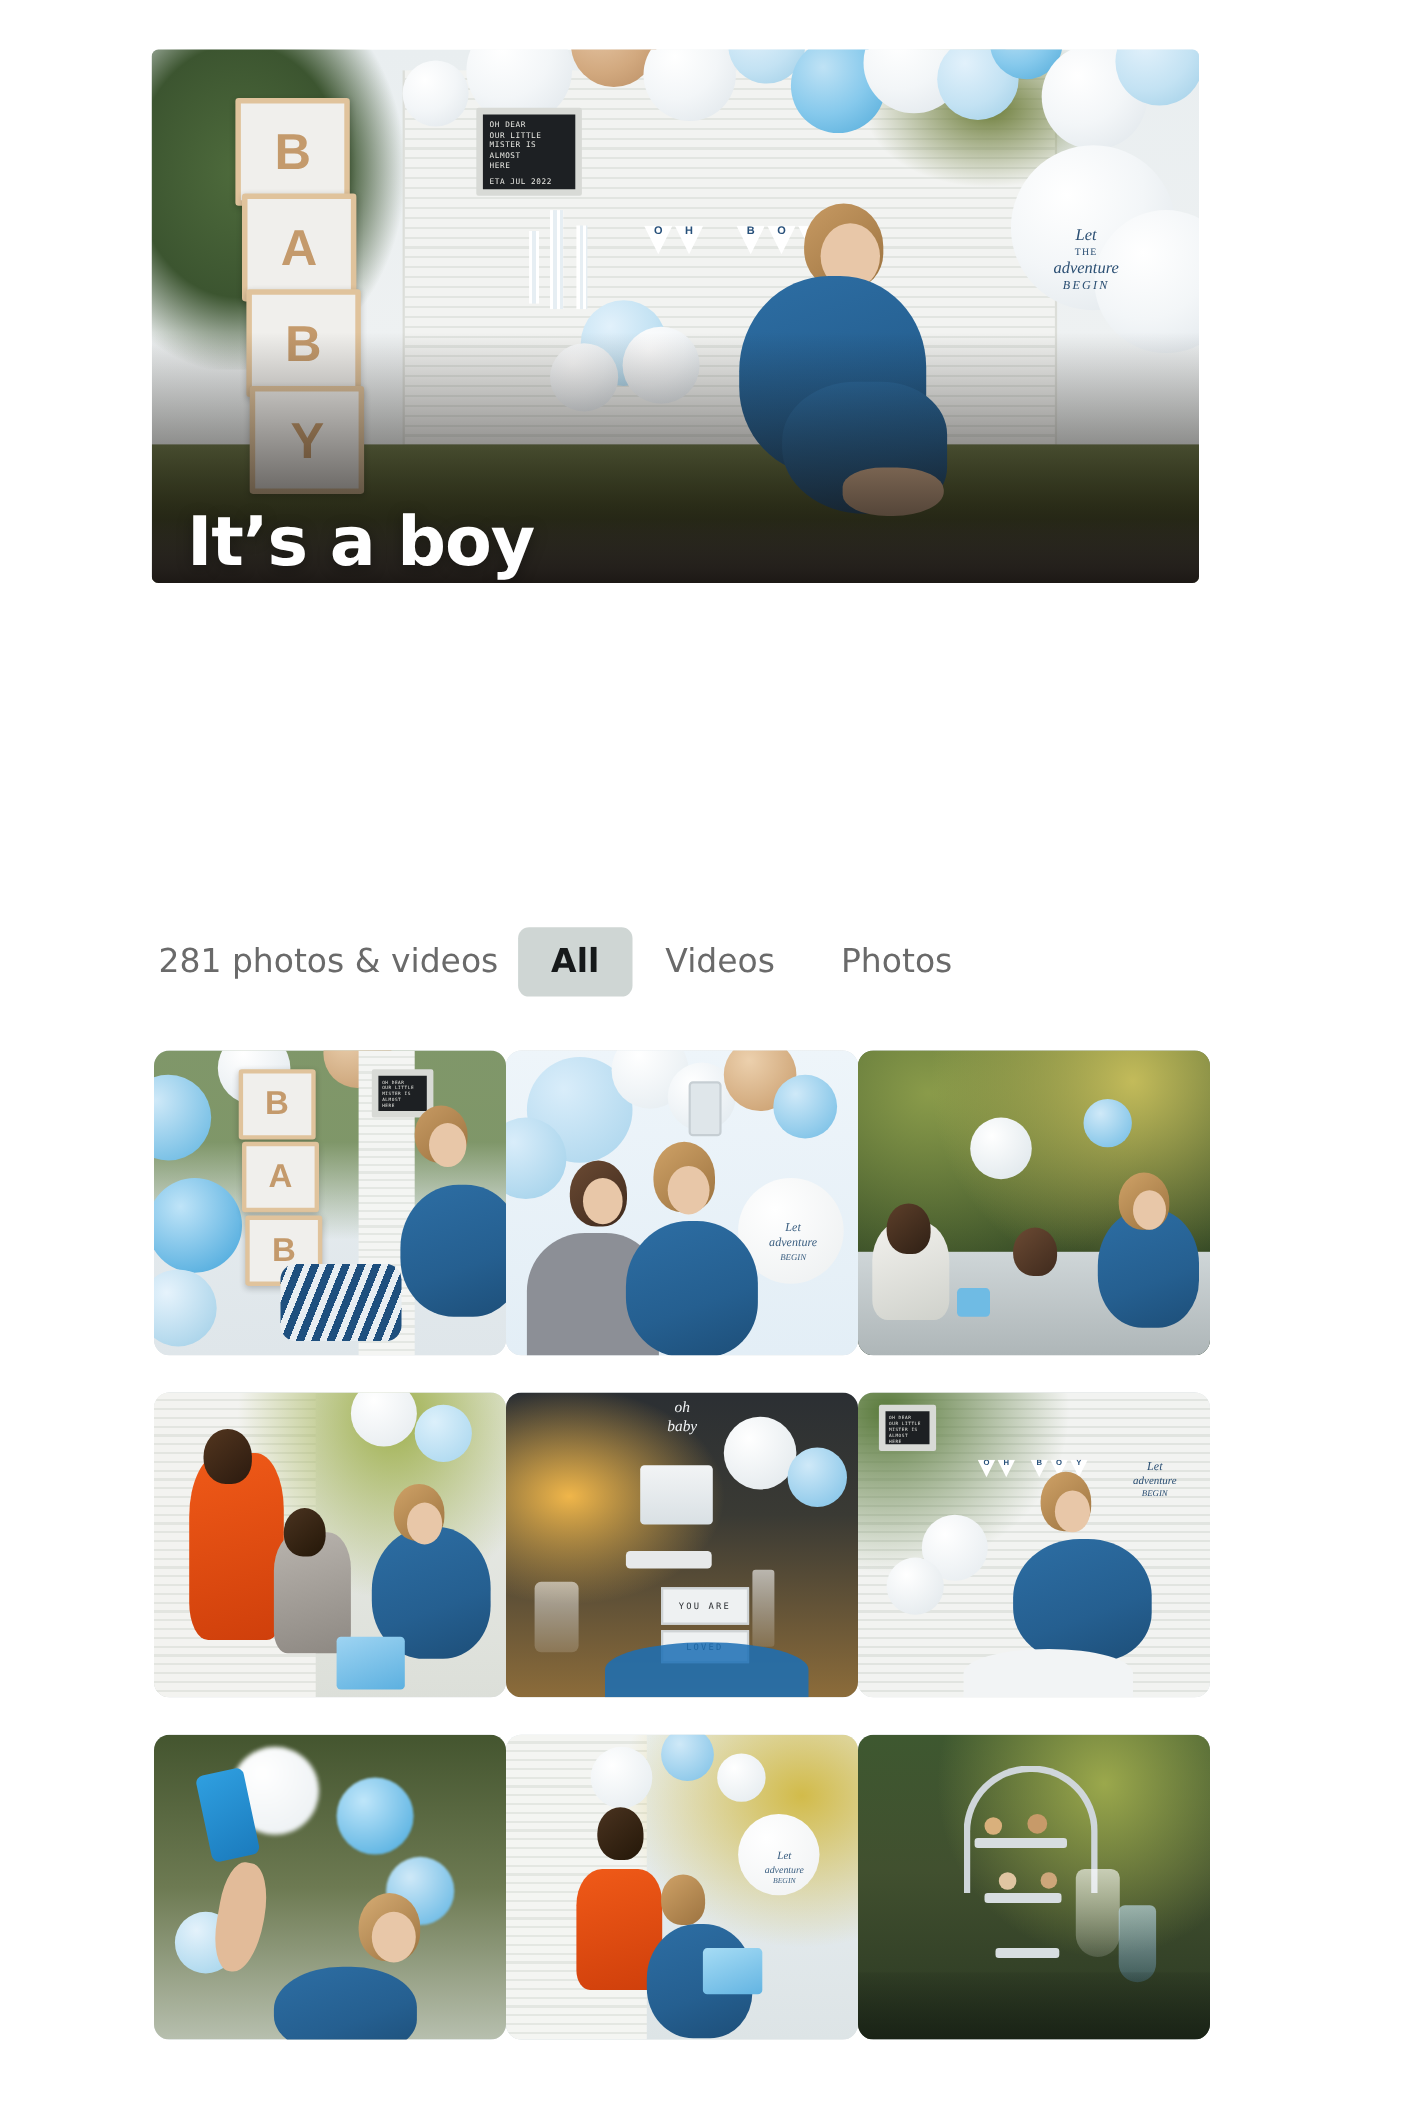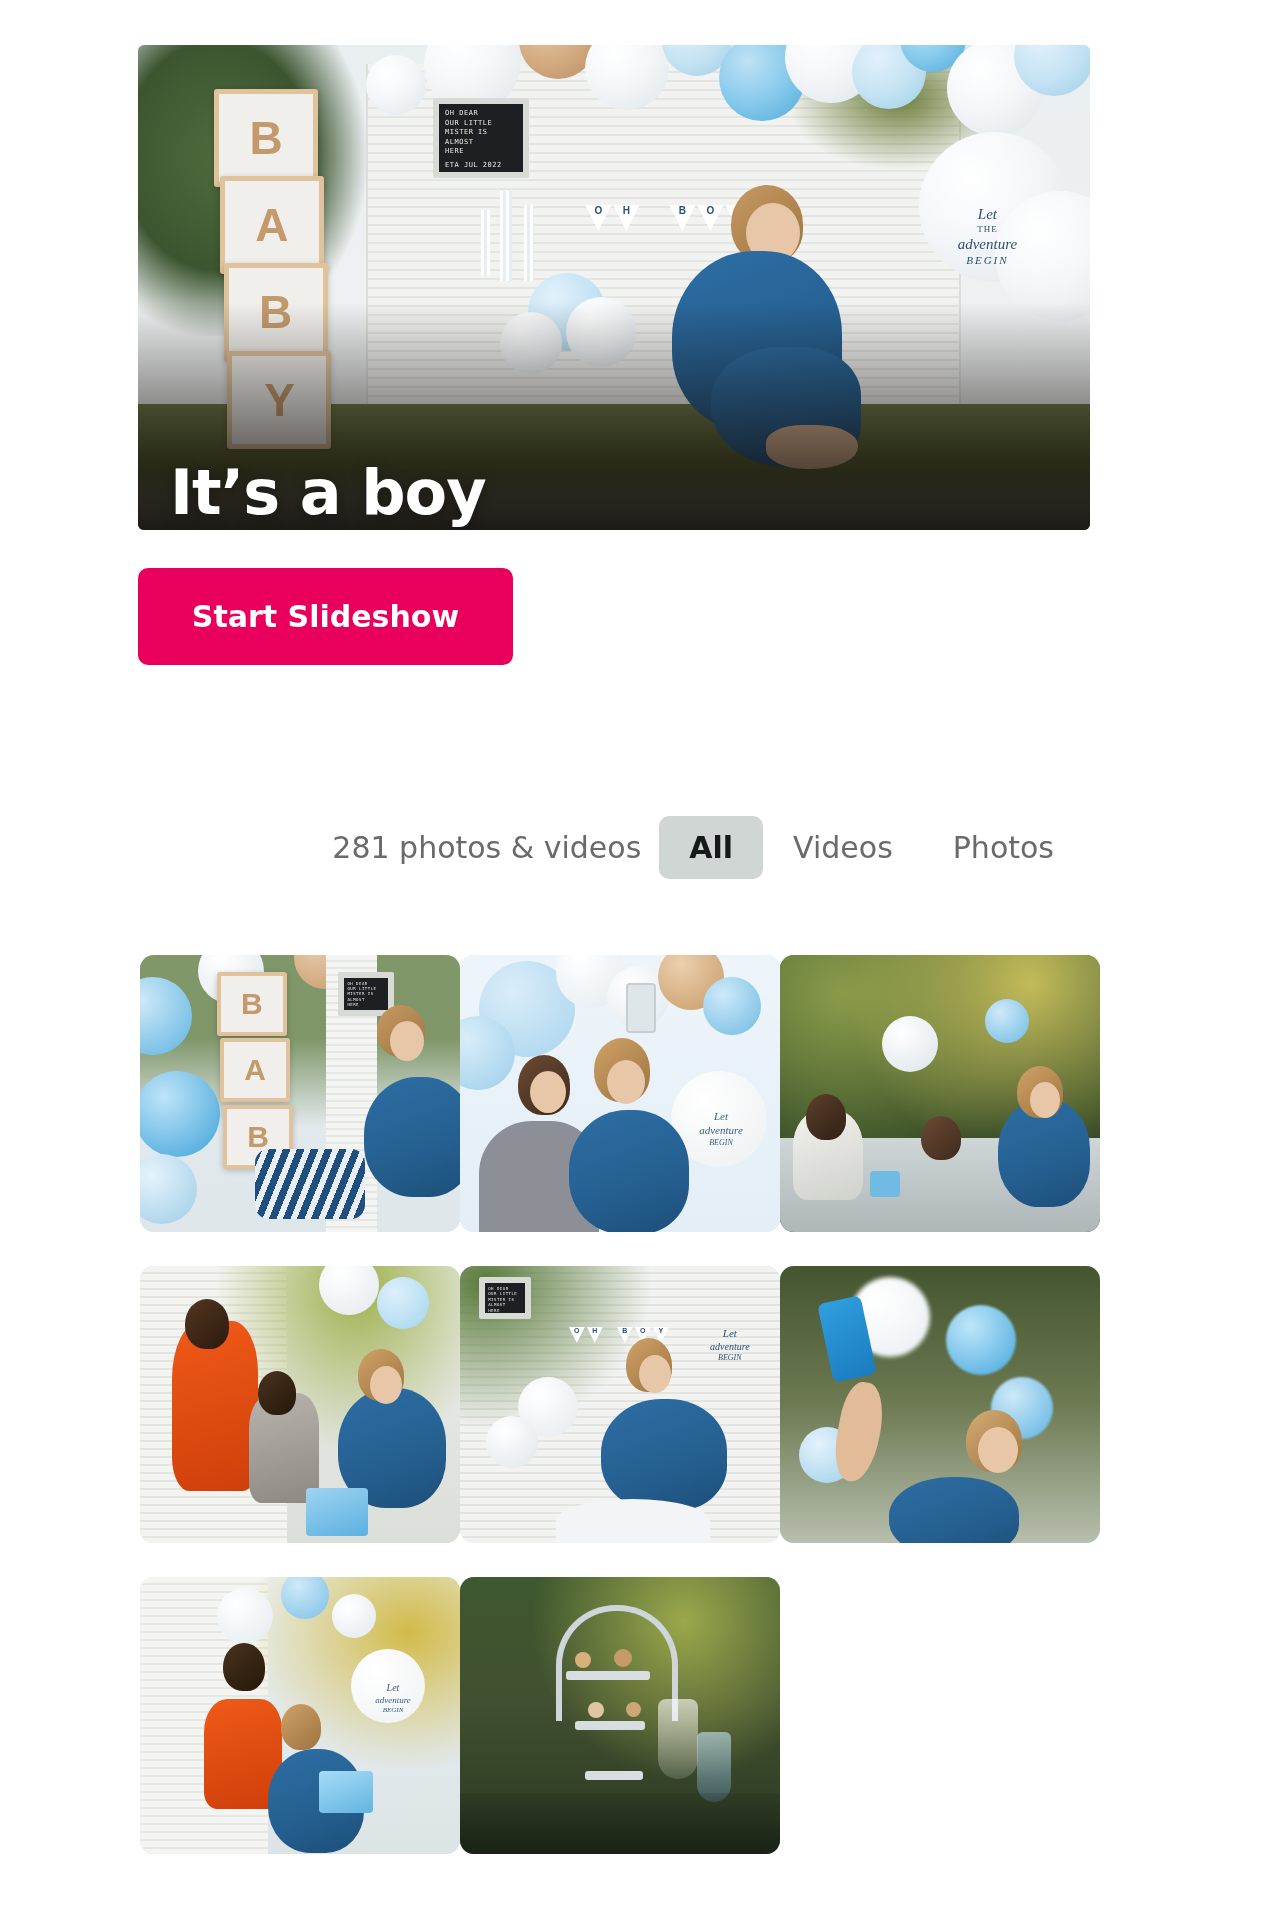--- a/index.html
+++ b/index.html
@@ -79,21 +79,21 @@
     border-radius:10px;
     font-family:"DejaVu Sans","Liberation Sans",sans-serif;
     font-weight:700;font-size:30px;
     display:flex;align-items:center;justify-content:center;
     height:97px;
   }
   .btn.download{width:374px;}
   .btn.slideshow{width:375px;}
 
   
-  .filters{position:absolute;left:144px;top:802px;width:940px;height:90px;display:flex;align-items:center;justify-content:flex-end;}
+  .filters{position:absolute;left:144px;top:829px;width:940px;height:90px;display:flex;align-items:center;}
   .count{
     color:#6a6a6a;font-size:30px;font-family:"DejaVu Sans","Liberation Sans",sans-serif;
     white-space:nowrap;
   }
   .tabs{display:flex;align-items:center;margin-left:18px;}
   .tab{
     font-size:30px;font-family:"DejaVu Sans","Liberation Sans",sans-serif;
     color:#6a6a6a;padding:14px 30px;border-radius:10px;cursor:pointer;white-space:nowrap;
   }
   .tab.active{background:#cfd6d4;color:#16191a;font-weight:700;}
@@ -196,21 +196,20 @@
         <div class="w-dress" style="left:24%;top:52%;width:150px;height:120px;border-radius:45% 40% 35% 50%;"></div>
         <div class="w-leg" style="left:46%;top:78%;width:92px;height:44px;"></div>
       </div>
 
       <div class="hero-fade"></div>
     </div>
     <div class="hero-title">It’s a boy</div>
   </div>
 
   <div class="btn-row">
-    <button class="btn slideshow">Start Slideshow</button>
   </div>
 
   <div class="filters">
     <div class="count">281 photos &amp; videos</div>
     <div class="tabs">
       <div class="tab active">All</div>
       <div class="tab">Videos</div>
       <div class="tab">Photos</div>
     </div>
   </div>
@@ -297,20 +296,39 @@
       <div style="position:absolute;left:10%;top:20%;width:86px;height:170px;background:linear-gradient(165deg,#f05a18,#cf3f0b);border-radius:34% 30% 18% 20%;"></div>
       <div class="w-hair" style="left:14%;top:12%;width:44px;height:50px;background:linear-gradient(140deg,#53361f,#2b1a0f);"></div>
       <div style="position:absolute;left:34%;top:46%;width:70px;height:110px;background:linear-gradient(165deg,#b9b4ae,#8d8882);border-radius:32% 30% 16% 18%;"></div>
       <div class="w-hair" style="left:37%;top:38%;width:38px;height:44px;background:linear-gradient(140deg,#4a3320,#241708);"></div>
       <div class="w-dress" style="left:62%;top:44%;width:108px;height:120px;"></div>
       <div class="w-hair" style="left:68%;top:30%;width:46px;height:52px;background:linear-gradient(140deg,#cfa267,#9c7340);"></div>
       <div class="w-head" style="left:72%;top:36%;width:32px;height:38px;"></div>
       <div style="position:absolute;left:52%;top:80%;width:62px;height:48px;background:linear-gradient(160deg,#9ed4f2,#5cb0e0);border-radius:4px;"></div>
     </div>
 
+    <div class="thumb">
+      <div class="layer" style="background:linear-gradient(180deg,#2b2f33 0%,#3a3a34 40%,#8c6c3a 100%);"></div>
+      <div class="layer" style="background:radial-gradient(ellipse at 18% 34%,#f0b64a 0%,rgba(240,182,74,0) 38%);"></div>
+      <div class="sign" style="left:36%;top:2%;width:90px;font-size:12px;color:#f2f5f7;">
+        <div style="font-size:14px;">oh</div>
+          <div style="font-size:14px;">baby</div>
+      </div>
+      <div class="sm" style="left:62%;top:8%;width:66px;height:66px;background:radial-gradient(circle at 35% 30%,#fff,#dfe6ea);"></div>
+      <div class="sm" style="left:80%;top:18%;width:54px;height:54px;background:radial-gradient(circle at 35% 30%,#cfe9f8,#7cc0e6);"></div>
+      <div style="position:absolute;left:38%;top:24%;width:66px;height:54px;background:linear-gradient(180deg,#f2f4f5,#d9e0e4);border-radius:4px;"></div>
+      <div style="position:absolute;left:34%;top:52%;width:78px;height:16px;background:#e7e9ea;border-radius:4px;"></div>
+      <div style="position:absolute;left:44%;top:64%;width:76px;height:30px;background:#eef1f2;border:2px solid #cfd4d6;display:flex;align-items:center;justify-content:center;
+                  font-family:'DejaVu Sans Mono',monospace;font-size:8px;color:#2b2f33;letter-spacing:2px;">YOU ARE</div>
+      <div style="position:absolute;left:44%;top:78%;width:76px;height:26px;background:#eef1f2;border:2px solid #cfd4d6;display:flex;align-items:center;justify-content:center;
+                  font-family:'DejaVu Sans Mono',monospace;font-size:8px;color:#2b2f33;letter-spacing:2px;">LOVED</div>
+      <div style="position:absolute;left:8%;top:62%;width:40px;height:64px;background:linear-gradient(180deg,rgba(255,255,255,.55),rgba(255,255,255,.15));border-radius:6px;"></div>
+      <div style="position:absolute;left:70%;top:58%;width:20px;height:70px;background:linear-gradient(180deg,rgba(255,255,255,.6),rgba(255,255,255,.12));border-radius:3px;"></div>
+      <div style="position:absolute;left:28%;bottom:0;width:58%;height:18%;background:#1b6fb5;border-radius:50% 50% 0 0;opacity:.85;"></div>
+    </div>
 
     <div class="thumb">
       <div class="layer" style="background:repeating-linear-gradient(180deg,#f2f3f1 0 6px,#e1e4e0 6px 8px);"></div>
       <div class="layer" style="background:radial-gradient(ellipse at 8% 6%,#5a7a3c 0%,rgba(90,122,60,0) 40%);"></div>
       <div class="letterboard" style="left:6%;top:4%;width:52px;height:42px;padding:3px;">
         <i style="font-size:4px;">OH DEAR</i>
           <i style="font-size:4px;">OUR LITTLE</i>
         <i style="font-size:4px;">MISTER IS</i>
           <i style="font-size:4px;">ALMOST</i>
           <i style="font-size:4px;">HERE</i>

